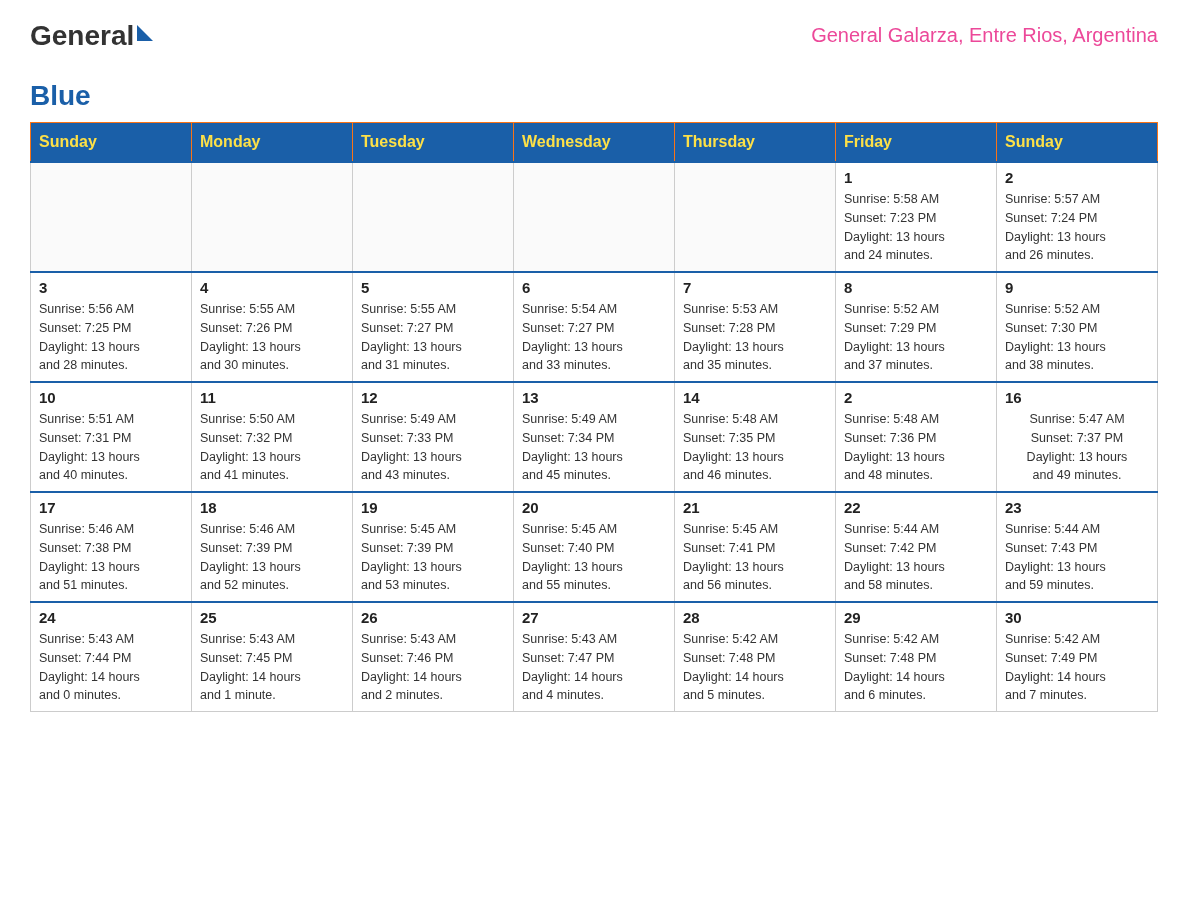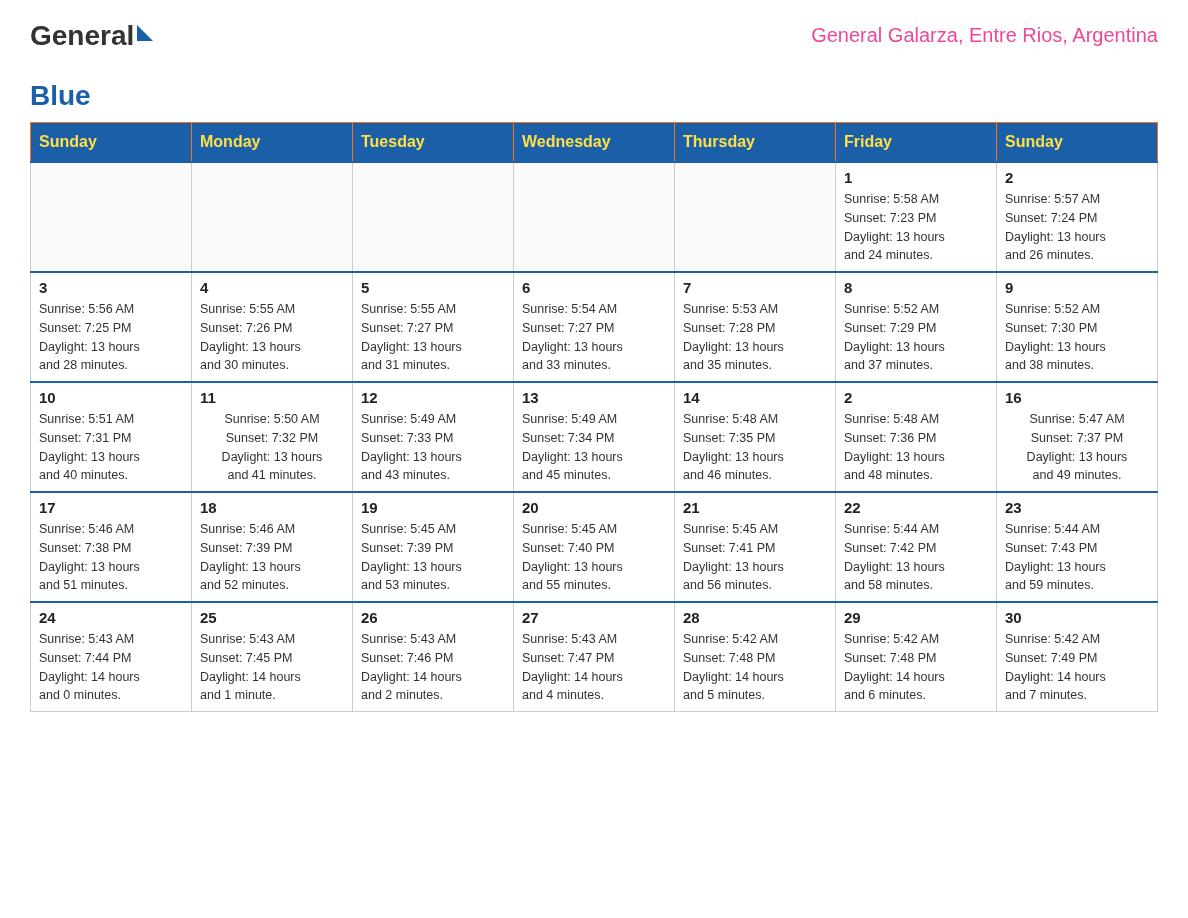--- a/index.html
+++ b/index.html
@@ -207,21 +207,21 @@
       <tr>
         <td>
           <span class="day-number">10</span>
           <div class="day-info" style="white-space: pre-line;">Sunrise: 5:51 AM
 Sunset: 7:31 PM
 Daylight: 13 hours
 and 40 minutes.</div>
         </td>
         <td>
           <span class="day-number">11</span>
-          <div class="day-info" style="white-space: pre-line; text-align: center;">Sunrise: 5:50 AM
+          <div class="day-info" style="white-space: pre-line;">Sunrise: 5:50 AM
 Sunset: 7:32 PM
 Daylight: 13 hours
 and 41 minutes.</div>
         </td>
         <td>
           <span class="day-number">12</span>
           <div class="day-info" style="white-space: pre-line;">Sunrise: 5:49 AM
 Sunset: 7:33 PM
 Daylight: 13 hours
 and 43 minutes.</div>

